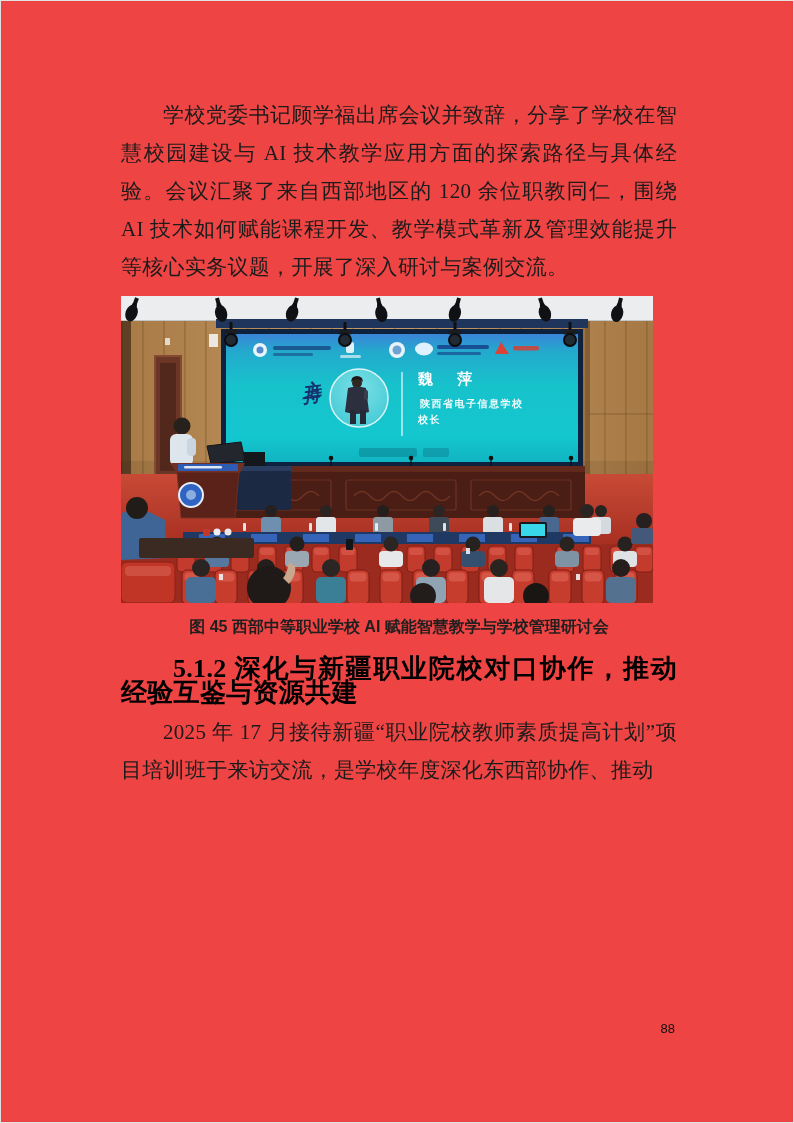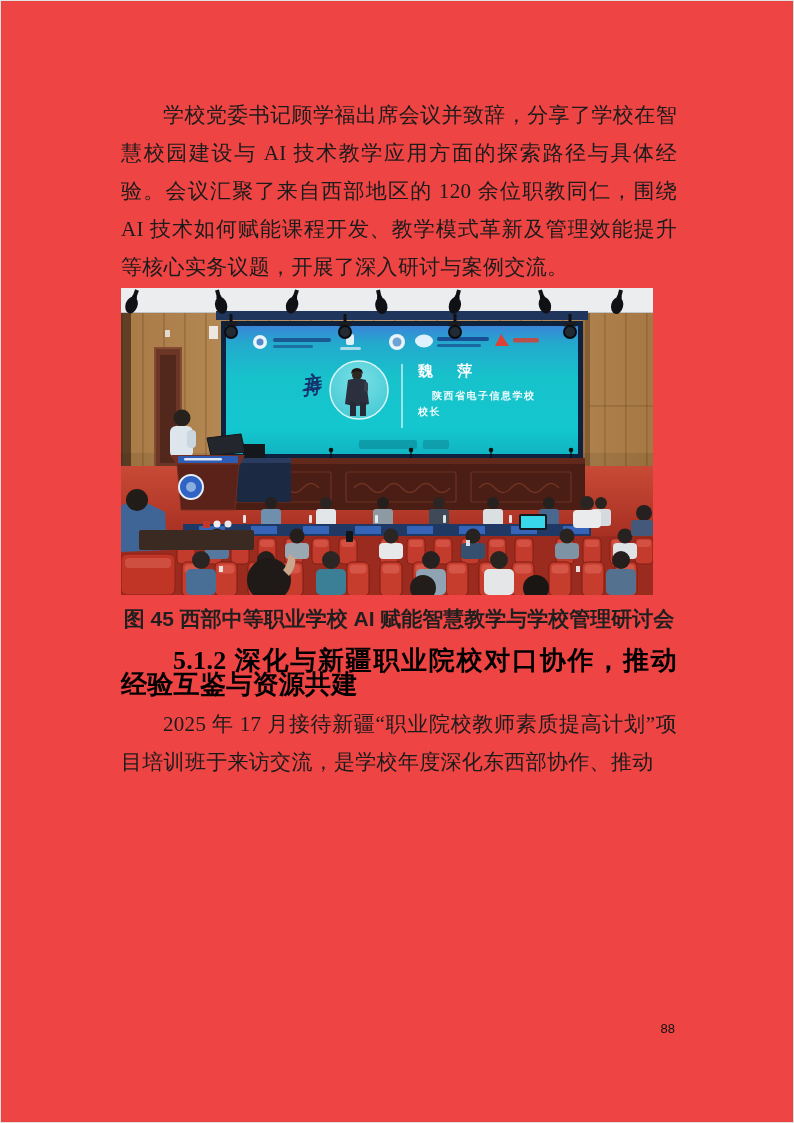--- a/index.html
+++ b/index.html
@@ -10,43 +10,43 @@
     box-shadow:inset 0 0 3px rgba(0,0,0,.05);
   }
   .content{position:absolute;left:120px;top:0;width:556px;}
   .body-p{
     font-size:21px;line-height:38px;color:#1b1b1b;margin:0;
     text-align:justify;text-indent:2em;letter-spacing:.3px;
   }
   .p1{margin-top:95px;}
   .p2{margin-top:24px;}
   .p3{margin-top:8px;}
-  .photo-fig{position:relative;width:628px;height:307px;margin:2px auto 0;}
+  .photo-fig{position:relative;width:628px;height:307px;margin:10px auto 0;}
   .photo-fig svg{position:absolute;left:0;top:0;display:block;}
   .scr-host{
     position:absolute;left:176px;top:70px;writing-mode:vertical-rl;
     font-family:"Liberation Serif",serif;font-style:italic;font-weight:bold;
     font-size:18px;letter-spacing:5px;color:#15316e;transform:rotate(-6deg);
   }
   .scr-name{
     position:absolute;left:297px;top:74px;font-family:"Liberation Sans",sans-serif;
     font-weight:bold;font-size:15px;letter-spacing:10px;color:#ffffff;white-space:nowrap;
   }
   .scr-school{
-    position:absolute;left:311px;top:101px;font-family:"Liberation Sans",sans-serif;
+    position:absolute;left:299px;top:101px;font-family:"Liberation Sans",sans-serif;
     font-weight:bold;font-size:10px;letter-spacing:1.5px;color:#eefbfc;white-space:nowrap;
   }
   .scr-title{
     position:absolute;left:297px;top:117px;font-family:Liberation Sans, sans-serif;
     font-weight:bold;font-size:10px;letter-spacing:1.5px;color:#eefbfc;
   }
   .caption{
     margin-top:14px;text-align:center;color:#1f1f1f;
     font-family:"Liberation Sans","DejaVu Sans",sans-serif;
-    font-weight:bold;font-size:21px;line-height:20px;
+    font-weight:bold;font-size:16px;line-height:20px;
   }
   h3.heading{
     margin:20px 0 0;font-size:26px;line-height:24px;color:#000;
     font-weight:bold;text-indent:2em;text-align:justify;letter-spacing:.3px;
     font-family:"Liberation Serif","DejaVu Serif",serif;
   }
   .pagenum{
     position:absolute;right:118px;top:1020px;color:#111;
     font-family:"Liberation Sans",sans-serif;font-weight:normal;font-size:13px;
   }

